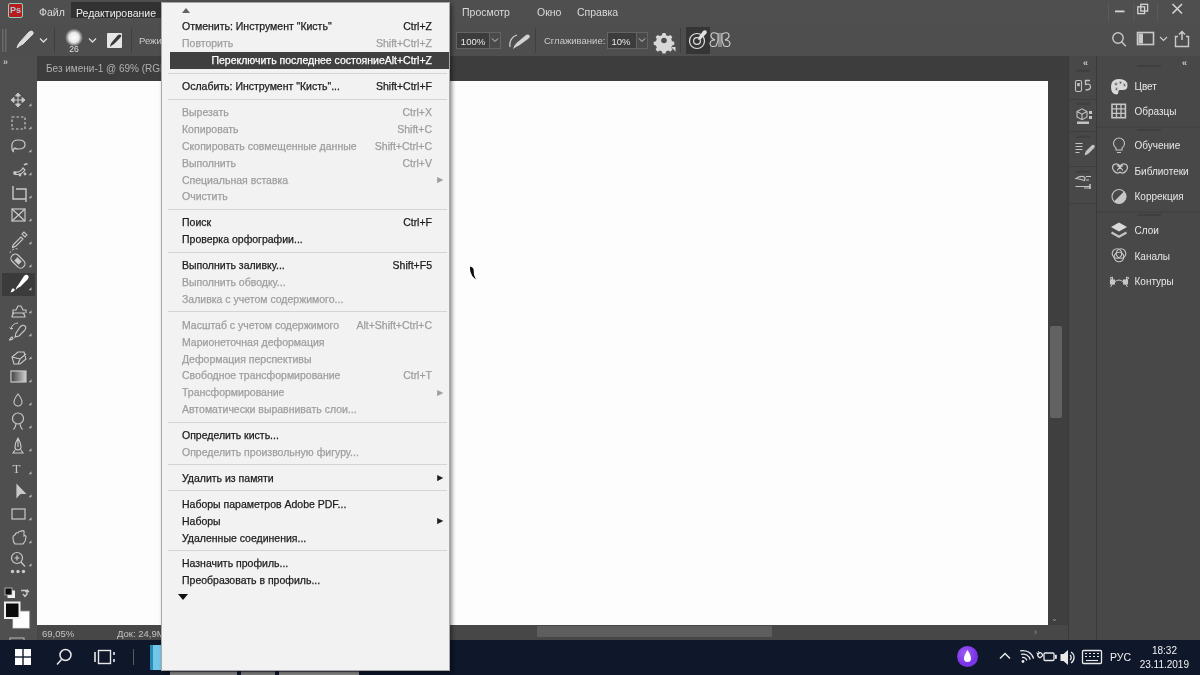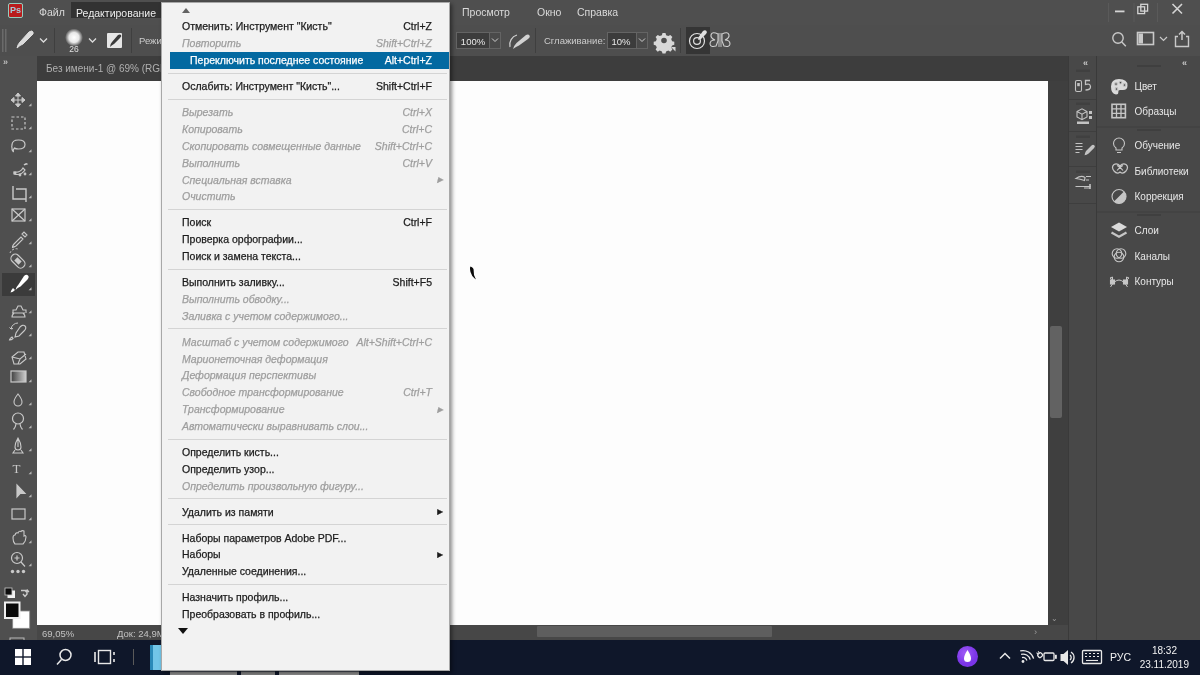--- a/index.html
+++ b/index.html
@@ -27,22 +27,22 @@
   #rcol1{left:1068px;top:56px;width:28px;height:584px;background:#484848;border-left:1px solid #3a3a3a;}
   #rcol2{left:1096px;top:56px;width:104px;height:584px;background:#484848;border-left:1px solid #3a3a3a;}
   
   #taskbar{left:0;top:640px;width:1200px;height:35px;background:#0f172a;color:#ffffff;}
   
   #popup{left:161px;top:2px;width:289px;height:669px;background:#f2f2f2;border:1px solid #a8a8a8;
          box-shadow:2px 2px 4px rgba(0,0,0,.45);box-sizing:border-box;font-size:10.5px;color:#1c1c1c;}
   .mitem{height:16.9px;display:flex;align-items:center;padding-left:20px;padding-right:17px;-webkit-text-stroke:0.25px currentColor;}
   .mitem .lab{flex:1 1 auto;white-space:nowrap;}
   .mitem .sc{white-space:nowrap;}
-  .dis{color:#9e9e9e;font-style:italic;}
-  .sel{background:#0369a1;color:#fff;margin-left:8px;}
+  .dis{color:#9e9e9e;}
+  .sel{background:#404040;color:#fff;margin-left:8px;text-align:right;}
   .msep{height:9px;position:relative;}
   .msep:after{content:"";position:absolute;left:6px;right:2px;top:4px;height:1px;background:#d4d4d4;}
 </style></head>
 <body>
   <div class="abs" id="menubar">
     <div class="abs" id="pslogo">Ps</div>
     <span class="mi" style="left:39px">Файл</span>
     <div class="abs" id="editbox">Редактирование</div>
     <span class="mi" style="left:462px">Просмотр</span>
     <span class="mi" style="left:537px">Окно</span>
@@ -402,21 +402,21 @@
       <span class="lab">Ослабить: Инструмент "Кисть"...</span>
       <span class="sc">Shift+Ctrl+F</span>
     </div>
     <div class="msep"></div>
     <div class="mitem dis">
       <span class="lab">Вырезать</span>
       <span class="sc">Ctrl+X</span>
     </div>
     <div class="mitem dis">
       <span class="lab">Копировать</span>
-      <span class="sc">Ctrl+C</span>
+      <span class="sc">Shift+C</span>
     </div>
     <div class="mitem dis">
       <span class="lab">Скопировать совмещенные данные</span>
       <span class="sc">Shift+Ctrl+C</span>
     </div>
     <div class="mitem dis">
       <span class="lab">Выполнить</span>
       <span class="sc">Ctrl+V</span>
     </div>
     <div class="mitem dis">
@@ -427,23 +427,20 @@
       <span class="lab">Очистить</span>
     </div>
     <div class="msep"></div>
     <div class="mitem">
       <span class="lab">Поиск</span>
       <span class="sc">Ctrl+F</span>
     </div>
     <div class="mitem">
       <span class="lab">Проверка орфографии...</span>
     </div>
-    <div class="mitem">
-      <span class="lab">Поиск и замена текста...</span>
-    </div>
     <div class="msep"></div>
     <div class="mitem">
       <span class="lab">Выполнить заливку...</span>
       <span class="sc">Shift+F5</span>
     </div>
     <div class="mitem dis">
       <span class="lab">Выполнить обводку...</span>
     </div>
     <div class="mitem dis">
       <span class="lab">Заливка с учетом содержимого...</span>
@@ -467,23 +464,20 @@
       <span class="lab">Трансформирование</span>
       <span class="sc" style="font-size:7.5px;margin-right:-11px">▶</span>
     </div>
     <div class="mitem dis">
       <span class="lab">Автоматически выравнивать слои...</span>
     </div>
     <div class="msep"></div>
     <div class="mitem">
       <span class="lab">Определить кисть...</span>
     </div>
-    <div class="mitem">
-      <span class="lab">Определить узор...</span>
-    </div>
     <div class="mitem dis">
       <span class="lab">Определить произвольную фигуру...</span>
     </div>
     <div class="msep"></div>
     <div class="mitem">
       <span class="lab">Удалить из памяти</span>
       <span class="sc" style="font-size:7.5px;margin-right:-11px">▶</span>
     </div>
     <div class="msep"></div>
     <div class="mitem">

